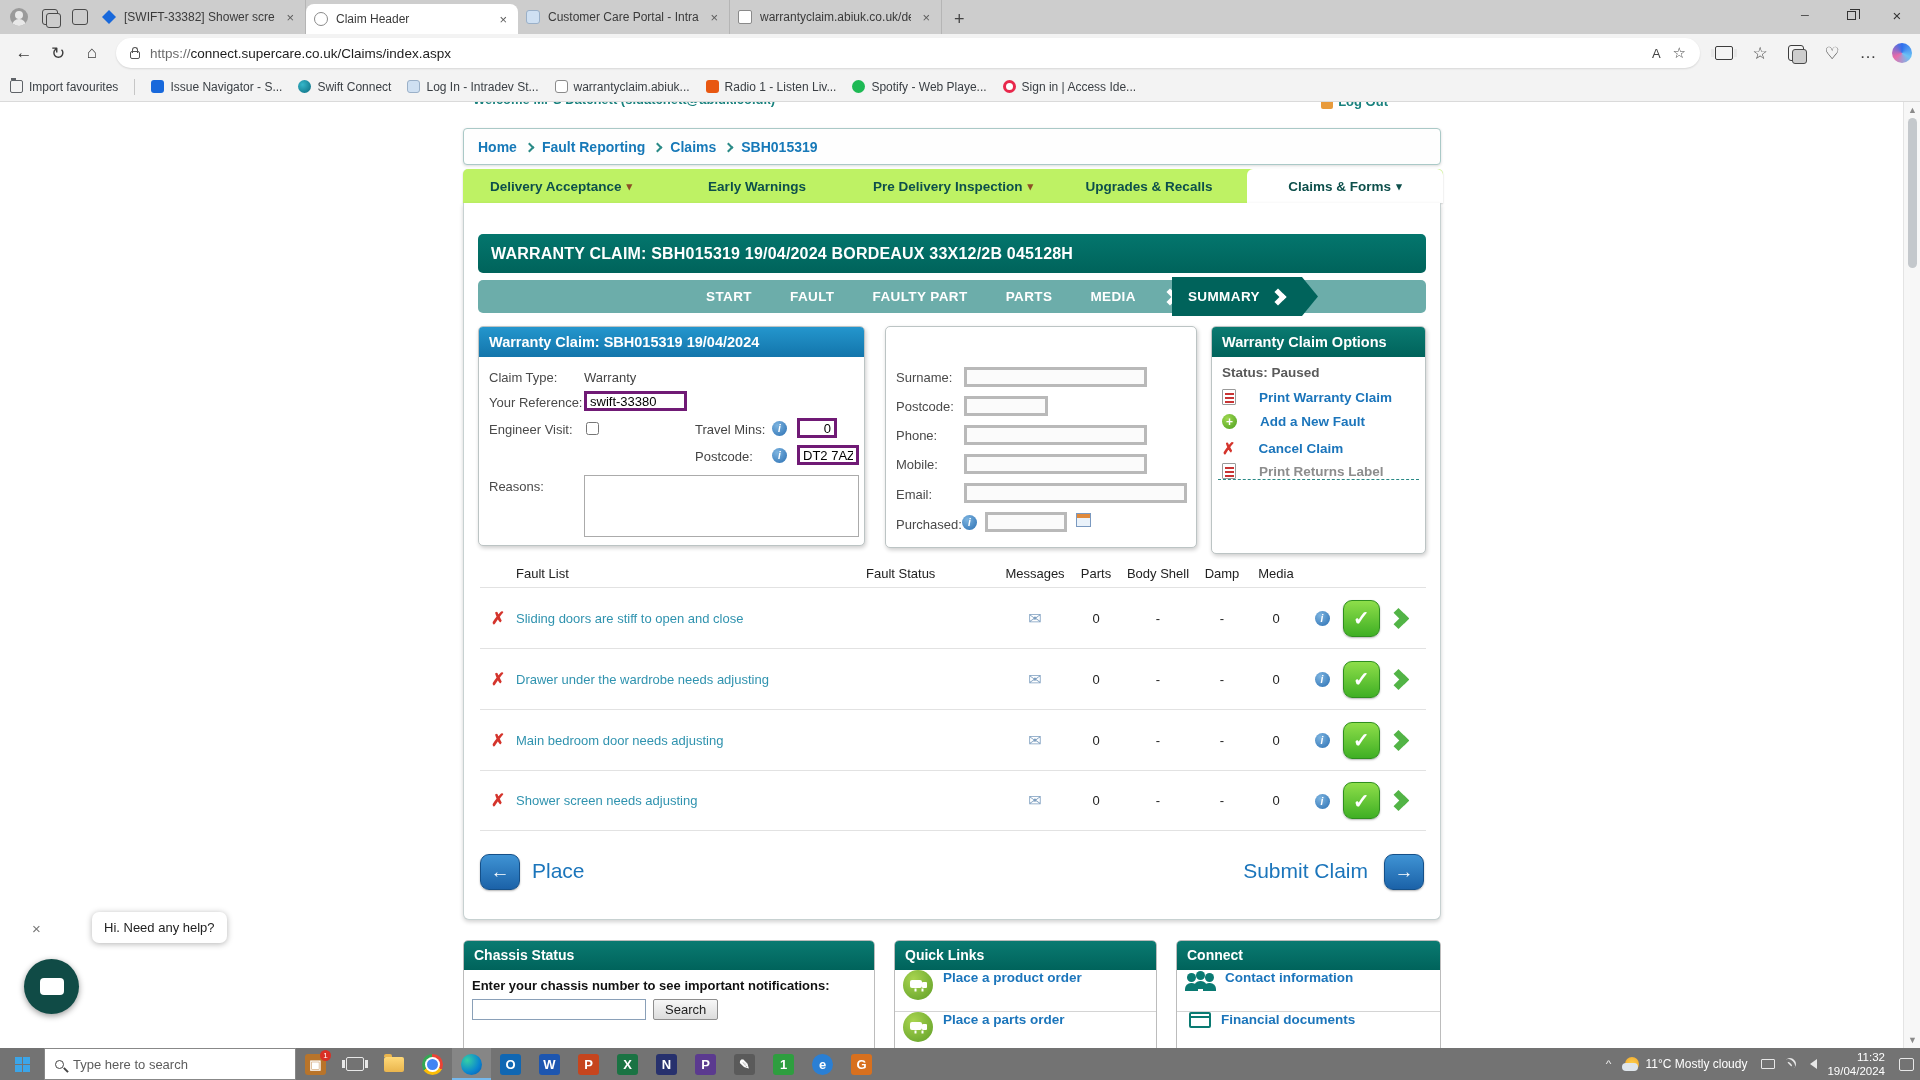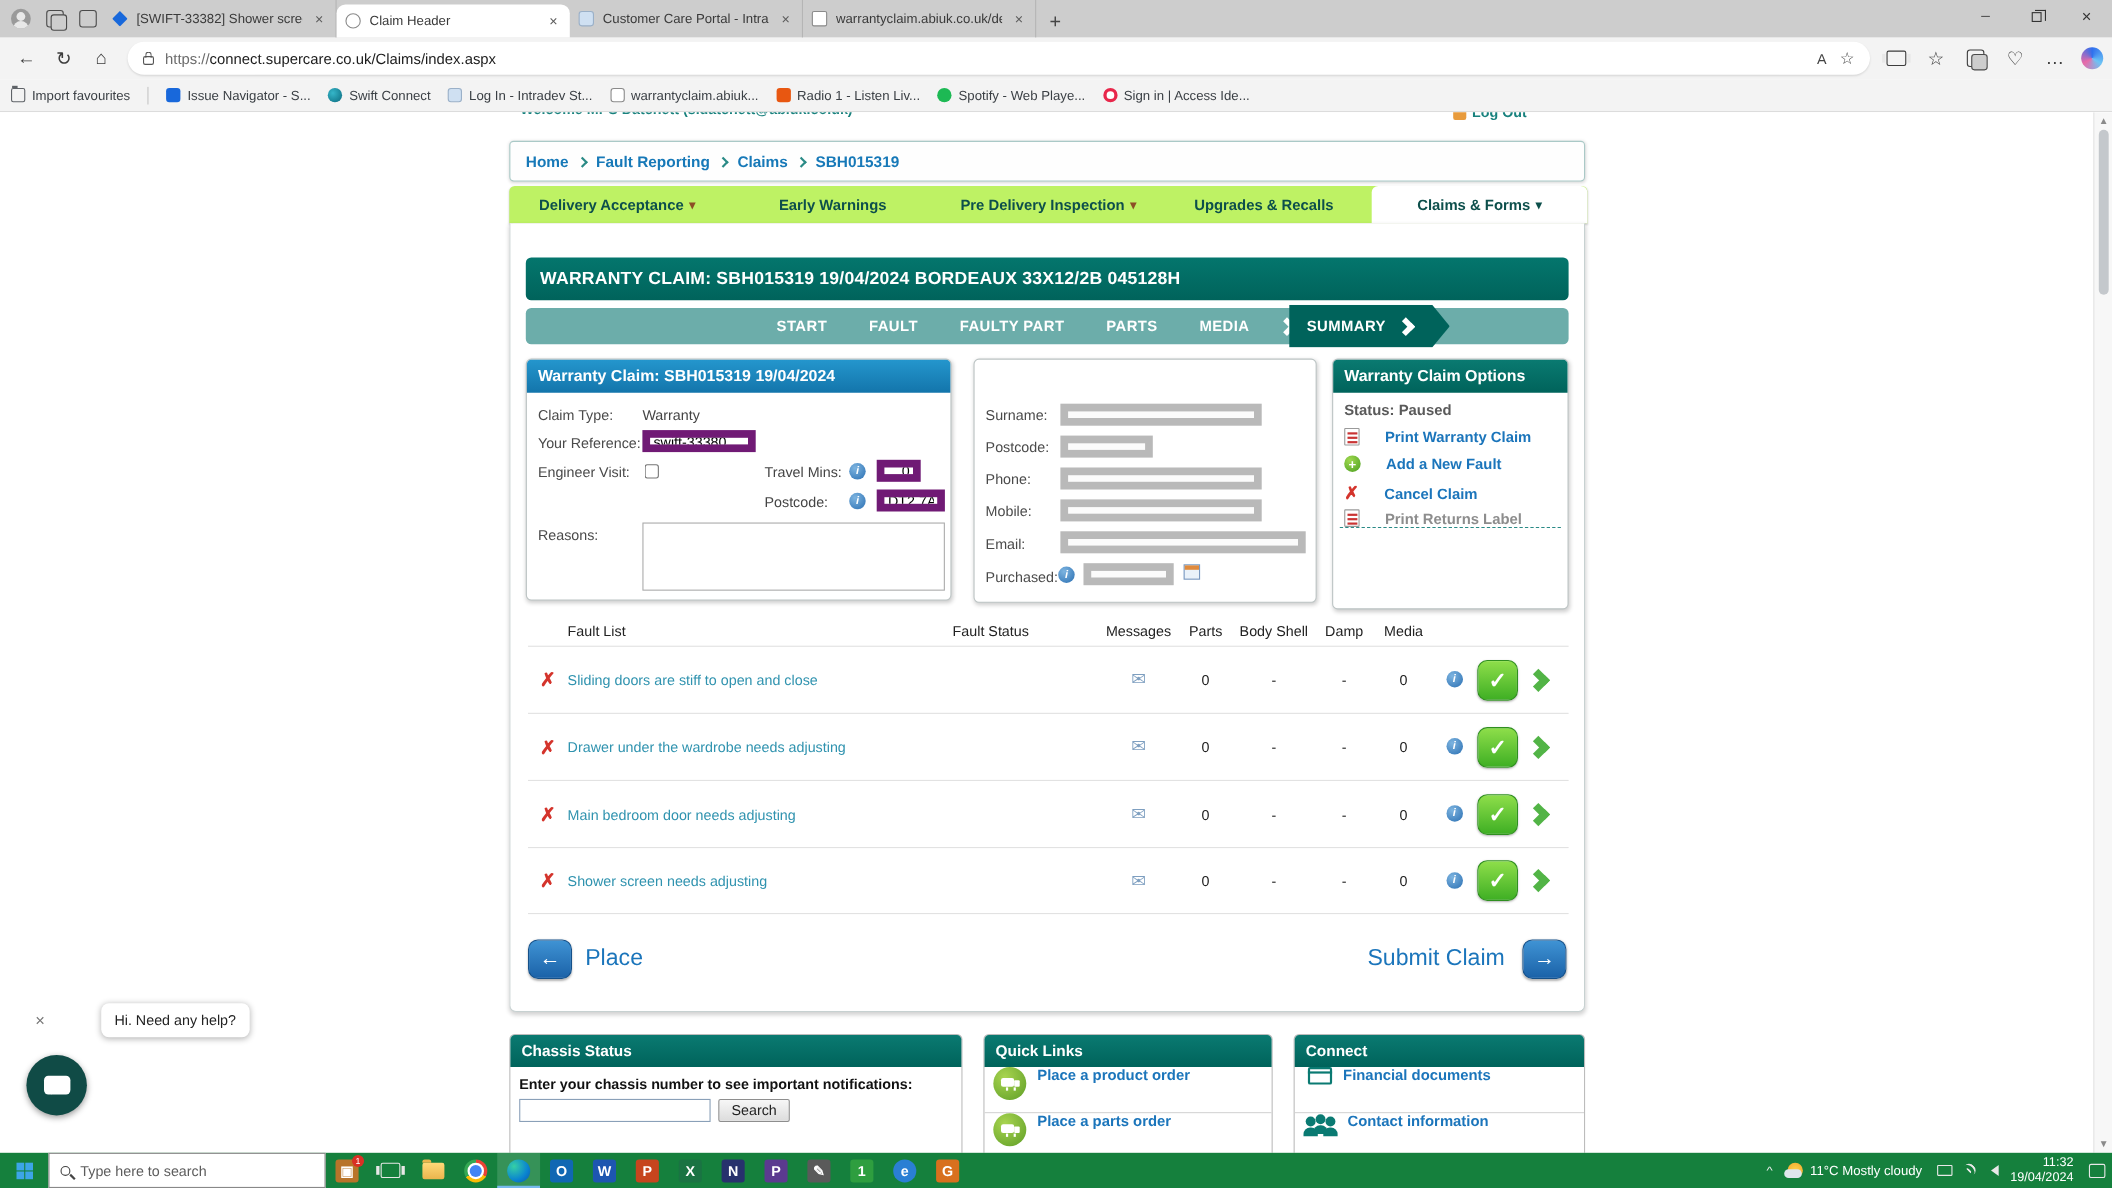--- a/index.html
+++ b/index.html
@@ -81,21 +81,21 @@
   .wz-active .wz-chev { margin-left:12px; }
 
   .panel { position:absolute; background:#fff; border:1px solid #bcc4c4; border-radius:5px; box-shadow:1px 2px 4px rgba(0,0,0,.2); font-size:13px; color:#444; }
   .panel-h { height:30px; border-radius:4px 4px 0 0; color:#fff; font-weight:bold; font-size:14.5px; line-height:30px; padding-left:10px; }
   .ph-blue { background:linear-gradient(#2496cd,#1375ab); }
   .ph-teal { background:linear-gradient(#0a7a71,#00635b); }
   .p-left { top:123px; left:14px; width:387px; height:220px; }
   .p-mid { top:123px; left:421px; width:312px; height:222px; }
   .p-right { top:123px; left:747px; width:215px; height:228px; }
   .fld-label { position:absolute; left:10px; color:#4a4a4a; }
-  .txt { border:7px solid #701a75; height:20px; font-size:13px; font-family:"Liberation Sans",sans-serif; padding:0 3px; }
+  .txt { border:3px solid #701a75; height:20px; font-size:13px; font-family:"Liberation Sans",sans-serif; padding:0 3px; }
   .info-ic { display:inline-flex; width:15px; height:15px; border-radius:50%; background:radial-gradient(circle at 35% 30%, #7db4e0, #2a6fb2); color:#fff; font-size:10px; font-weight:bold; font-style:italic; align-items:center; justify-content:center; vertical-align:middle; }
   .cal-ic { display:inline-block; width:15px; height:14px; background:#eaf2fa; border:1px solid #7a99c0; position:relative; vertical-align:middle; }
   .cal-ic::before { content:""; position:absolute; top:0; left:0; right:0; height:4px; background:#e08a3c; }
 
   .status-txt { position:absolute; left:10px; top:38px; font-weight:bold; color:#5a5a5a; font-size:13.5px; }
   .opt-link { position:absolute; left:10px; display:flex; align-items:center; gap:23px; font-weight:bold; font-size:13.5px; color:#1b75bb; }
   .opt-link.disabled { color:#8d8d8d; }
   .pdf-ic { width:14px; height:16px; background:#fff; border:1px solid #9a9a9a; border-radius:1px; position:relative; }
   .pdf-ic::before { content:""; position:absolute; left:2px; top:3px; width:9px; height:2px; background:#c93434; box-shadow:0 4px 0 #c93434, 0 8px 0 #c93434; }
   .plus-ic { width:15px; height:15px; border-radius:50%; background:radial-gradient(circle at 35% 30%, #9fd84f, #4a9e1f); color:#fff; font-weight:bold; font-size:12px; display:flex; align-items:center; justify-content:center; }
@@ -147,21 +147,21 @@
   .chat-btn { position:absolute; left:24px; top:857px; width:55px; height:55px; border-radius:50%; background:#104b46; box-shadow:0 2px 6px rgba(0,0,0,.4); display:flex; align-items:center; justify-content:center; }
   .chat-glyph { width:24px; height:17px; background:#fff; border-radius:4px; position:relative; }
   .chat-glyph::after { content:""; position:absolute; left:4px; bottom:-5px; border:5px solid transparent; border-top-color:#fff; border-left-width:3px; border-right-width:3px; }
 
   
   .scrollbar { position:absolute; right:0; top:0; width:17px; height:100%; background:#f7f7f7; border-left:1px solid #e4e4e4; }
   .sb-arrow { position:absolute; left:0; width:17px; text-align:center; color:#8a8a8a; font-size:9px; }
   .sb-thumb { position:absolute; left:4px; top:16px; width:9px; height:150px; border-radius:5px; background:#c4c8cc; }
 
   
-  .taskbar { position:absolute; bottom:0; left:0; width:100%; height:32px; background:#15803d; display:flex; align-items:stretch; z-index:50; color:#fff; }
+  .taskbar { position:absolute; bottom:0; left:0; width:100%; height:32px; background:#737373; display:flex; align-items:stretch; z-index:50; color:#fff; }
   .tb-btn { width:44px; display:flex; align-items:center; justify-content:center; }
   .win-logo { width:15px; height:15px; display:grid; grid-template-columns:7px 7px; grid-template-rows:7px 7px; gap:1px; }
   .win-logo span { background:#3ca5e8; }
   .tb-search { width:252px; background:#fff; color:#5c5c5c; display:flex; align-items:center; gap:9px; padding:0 10px; font-size:13px; border:1px solid #888; }
   .mag { width:9px; height:9px; border:1.8px solid #444; border-radius:50%; position:relative; flex:none;}
   .mag::after { content:""; position:absolute; left:7px; top:8px; width:6px; height:1.8px; background:#444; transform:rotate(45deg); }
   .tb-app { width:39px; display:flex; align-items:center; justify-content:center; position:relative; }
   .tb-app.active-app { background:rgba(255,255,255,.14); box-shadow:inset 0 -2px 0 #76b9ed; }
   .app-sq { width:21px; height:21px; border-radius:3px; display:flex; align-items:center; justify-content:center; font-size:13px; font-weight:bold; color:#fff; }
   .chrome-ic { width:21px; height:21px; border-radius:50%; background:conic-gradient(#ea4335 0 33%, #fbbc05 0 66%, #34a853 0 100%); position:relative; }
@@ -504,33 +504,33 @@
       </div>
       <div class="link-row">
         <span class="green-circ"></span>
         <span class="lbl">Place a parts order</span>
       </div>
     </div>
 
     <div class="fpanel fp-connect">
       <div class="fp-h">Connect</div>
       <div class="link-row">
-        <span class="stack-ic"></span>
-        <span class="lbl">Financial documents</span>
-      </div>
-      <div class="link-row">
         <span class="ppl-ic">
           <i style="left:2px;top:3px;"></i>
             <i style="left:11px;top:1px;"></i>
             <i style="left:20px;top:3px;"></i>
           <b style="left:0;top:13px;"></b>
             <b style="left:9px;top:11px;"></b>
             <b style="left:18px;top:13px;"></b>
         </span>
         <span class="lbl">Contact information</span>
+      </div>
+      <div class="link-row">
+        <span class="stack-ic"></span>
+        <span class="lbl">Financial documents</span>
       </div>
     </div>
   </div>
 
   <span class="chat-x">×</span>
   <div class="chat-bubble">Hi. Need any help?</div>
   <div class="chat-btn">
       <span class="chat-glyph"></span>
     </div>
 

